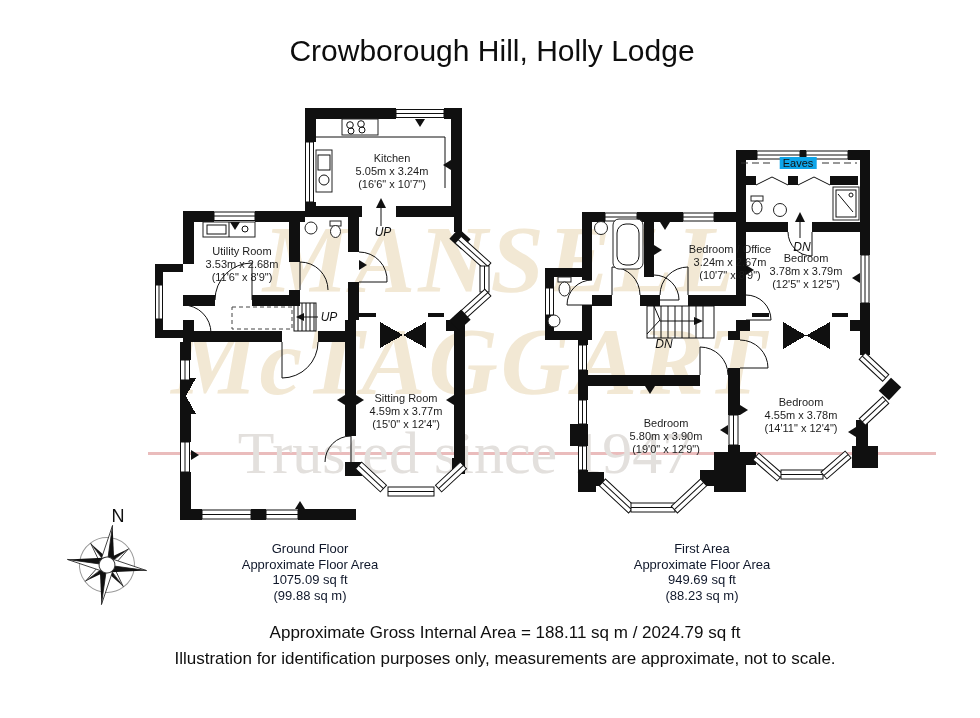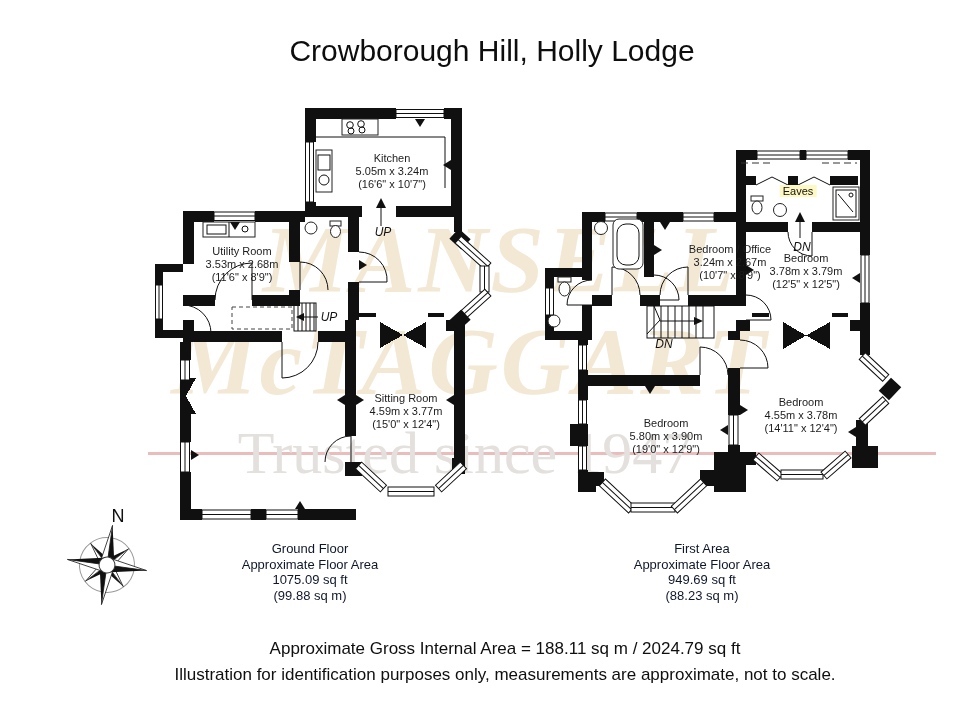--- a/index.html
+++ b/index.html
@@ -22,25 +22,25 @@
   svg .eav{fill:none;stroke:#333;stroke-width:1.2;stroke-dasharray:7 4;}
   svg .cmp-w{fill:#fff;stroke:#222;stroke-width:0.8;}
   svg .cmp-b{fill:#111;}
   
   .title{position:absolute;left:492px;top:34px;transform:translateX(-50%);
          font-size:30px;font-weight:normal;color:#0d0d0d;white-space:nowrap;}
   .room-label{position:absolute;transform:translate(-50%,-50%);text-align:center;
               font-size:11px;line-height:13px;color:#1c1c1c;white-space:nowrap;}
   .tiny{position:absolute;transform:translate(-50%,-50%);font-size:12px;color:#111;white-space:nowrap;font-style:italic;}
   .eaves-label{position:absolute;transform:translate(-50%,-50%);font-size:11px;color:#111;
-               background:#fef9c3;padding:0 3px;white-space:nowrap;margin-top:28px;}
+               background:#0ea5e9;padding:0 3px;white-space:nowrap;}
   .north{position:absolute;transform:translate(-50%,-50%);font-size:18px;color:#111;}
   .summary{position:absolute;transform:translateX(-50%);text-align:center;
            font-size:13px;line-height:15.5px;color:#0f172a;white-space:nowrap;}
-  .footer{position:absolute;left:505px;top:636px;transform:translateX(-50%);
+  .footer{position:absolute;left:505px;top:620px;transform:translateX(-50%);
           text-align:center;font-size:17px;line-height:26px;color:#0f0f0f;white-space:nowrap;}
 </style>
 </head>
 <body>
 
 <div id="page">
 
   <div class="wm-brand" style="left:500px;top:212px">MANSELL</div>
   <div class="wm-brand" style="left:470px;top:314px">McTAGGART</div>
   <div class="wm-line"></div>

